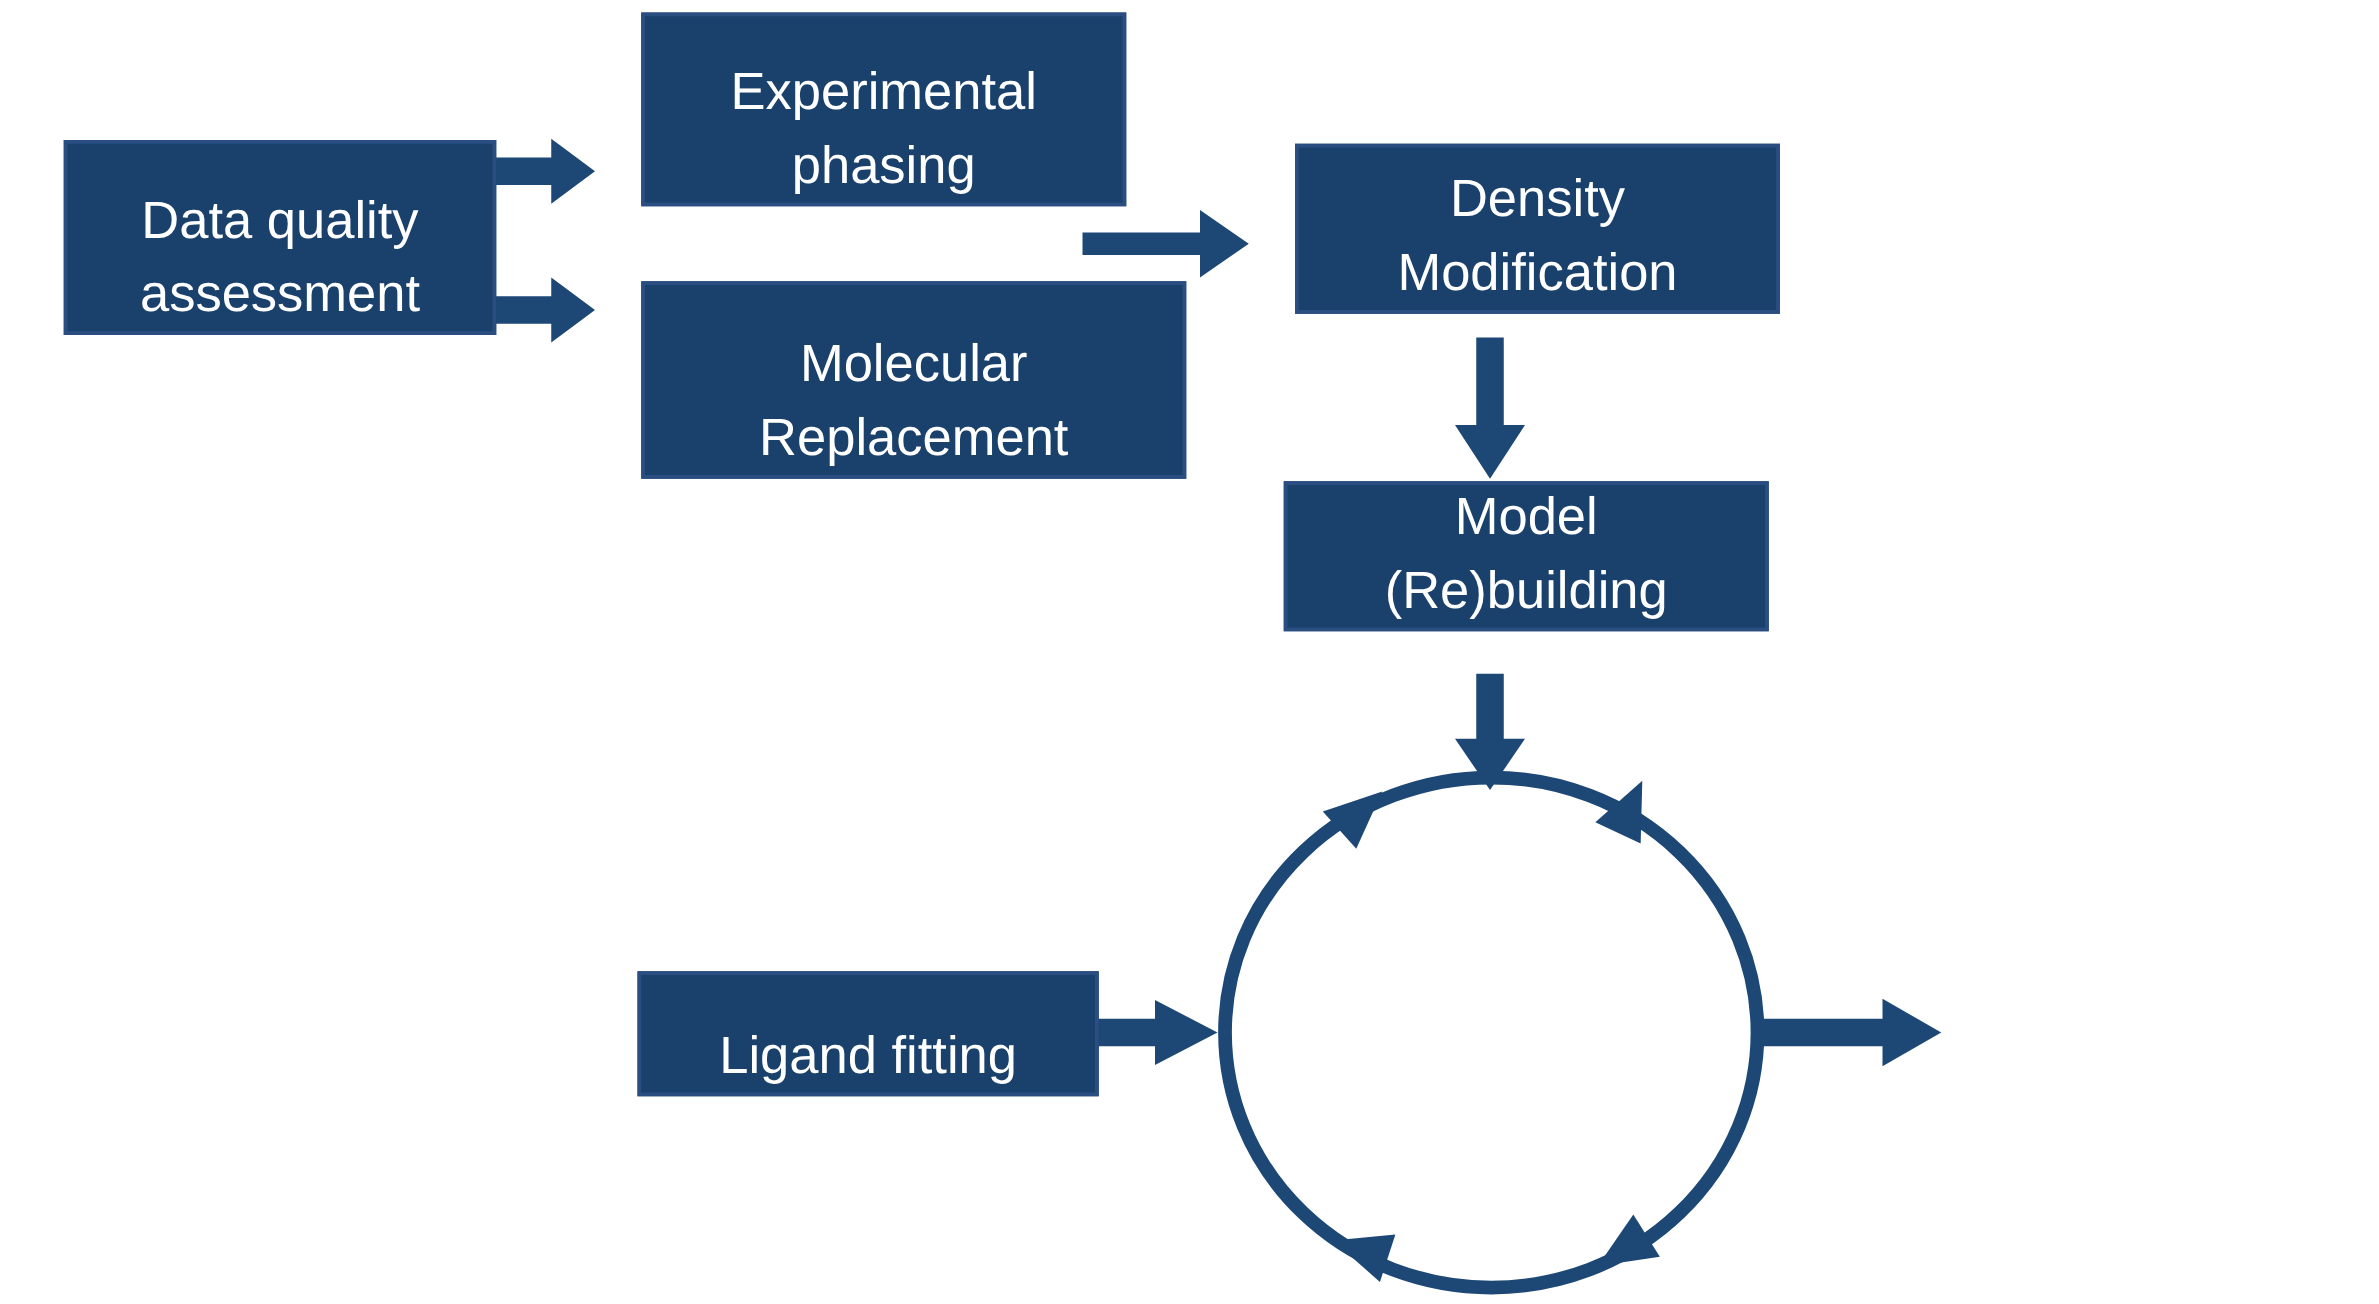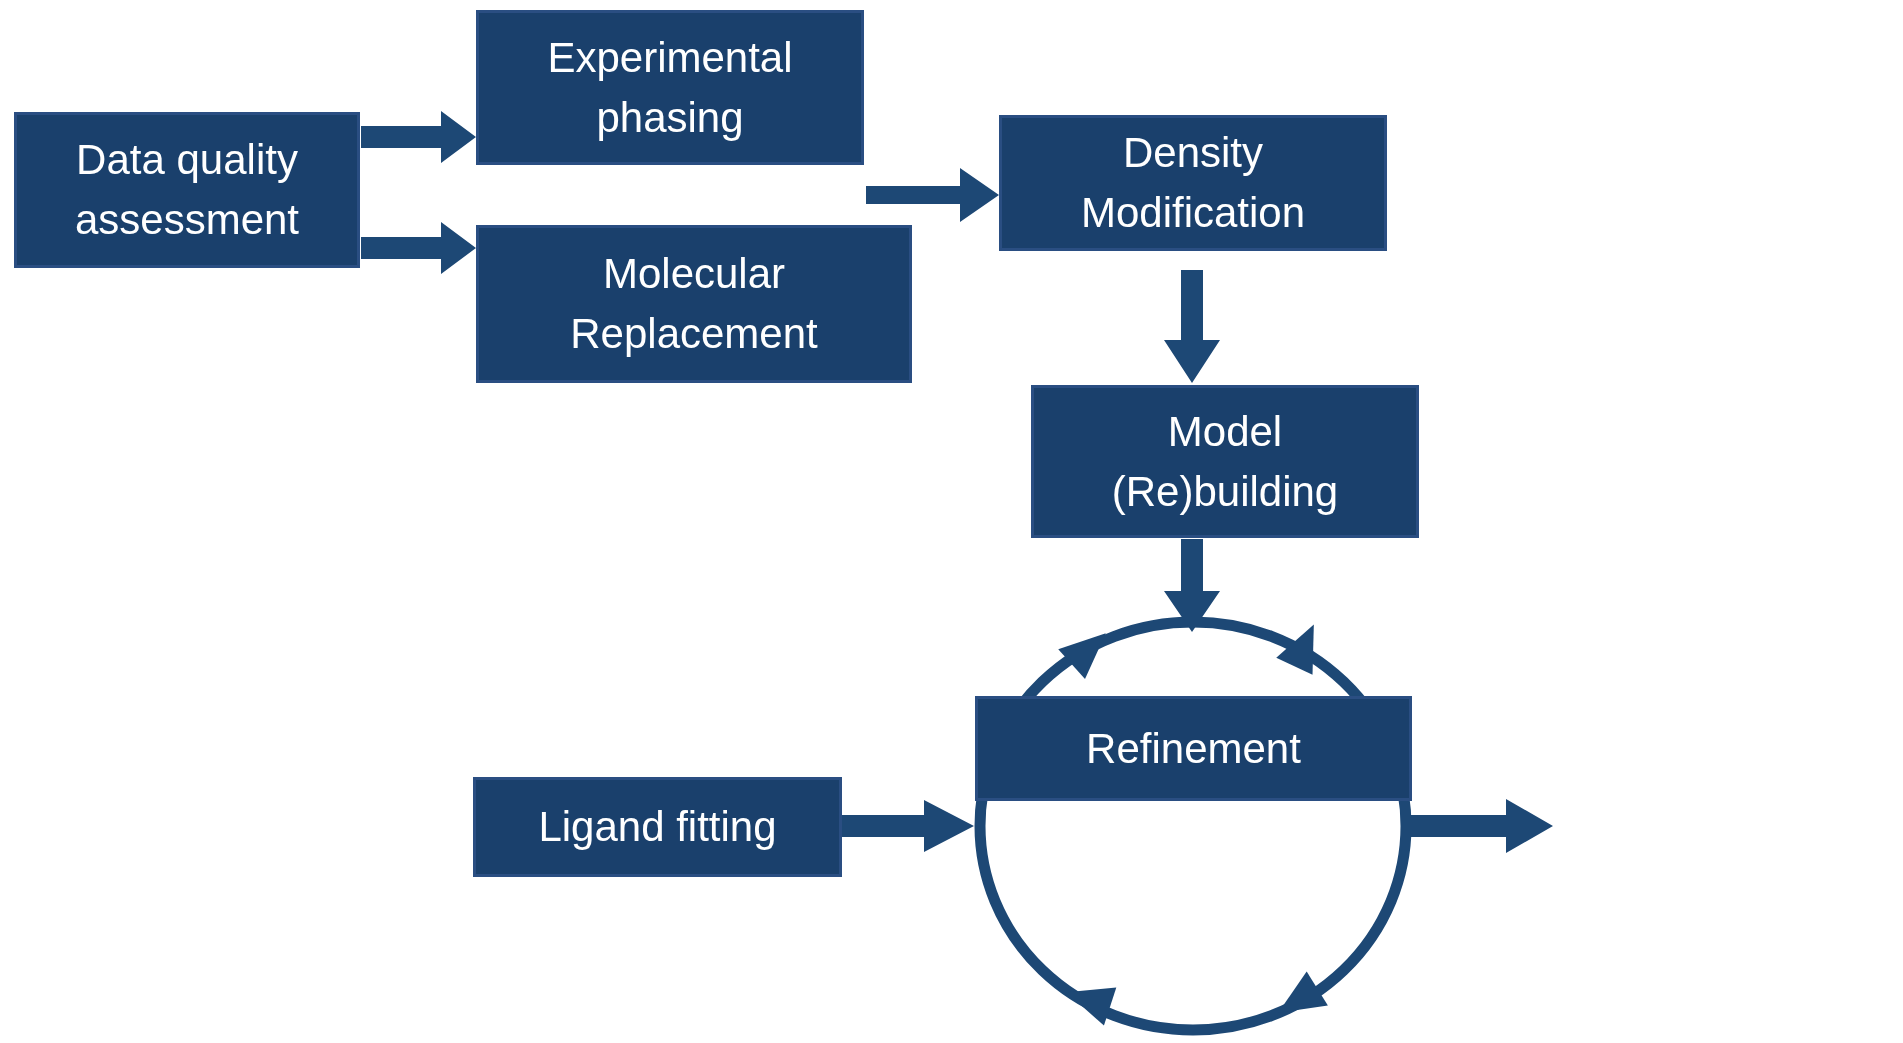--- a/index.html
+++ b/index.html
@@ -18,22 +18,23 @@
     font-family:"Liberation Sans", sans-serif;
   }
   #shapes{position:absolute;left:0;top:0;z-index:1;}
   #shapes polygon{fill:var(--arrow);}
   #shapes ellipse{fill:none;stroke:var(--arrow);stroke-width:11px;}
   .node{
     position:absolute;z-index:2;
     box-sizing:border-box;
     background:var(--box-fill);
     border:3px solid var(--box-border);
-    display:flex;align-items:center;justify-content:center;
+    display:flex;align-items:flex-end;justify-content:center;
     text-align:center;
+    margin-left:37px;
   }
   .node-label{
     color:var(--text);
     font-size:42px;
     line-height:1.42;
     white-space:pre-line;
   }
 </style>
 </head>
 <body>
@@ -71,28 +72,25 @@
   <div class="node" style="left:476px;top:225px;width:436px;height:158px">
     <span class="node-label">Molecular
 Replacement</span>
   </div>
 
   <div class="node" style="left:999px;top:115px;width:388px;height:136px">
     <span class="node-label">Density
 Modification</span>
   </div>
 
-  <div class="node" style="left:1031px;top:385px;width:388px;height:153px">
+  <div class="node" style="left:990px;top:385px;width:388px;height:120px">
     <span class="node-label">Model
 (Re)building</span>
   </div>
 
-  <div class="node" style="left:975px;top:696px;width:437px;height:105px">
-    <span class="node-label">Refinement</span>
-  </div>
 
 
   <div class="node" style="left:473px;top:777px;width:369px;height:100px">
     <span class="node-label">Ligand fitting</span>
   </div>
 
 
 </div>
 
 </body></html>

